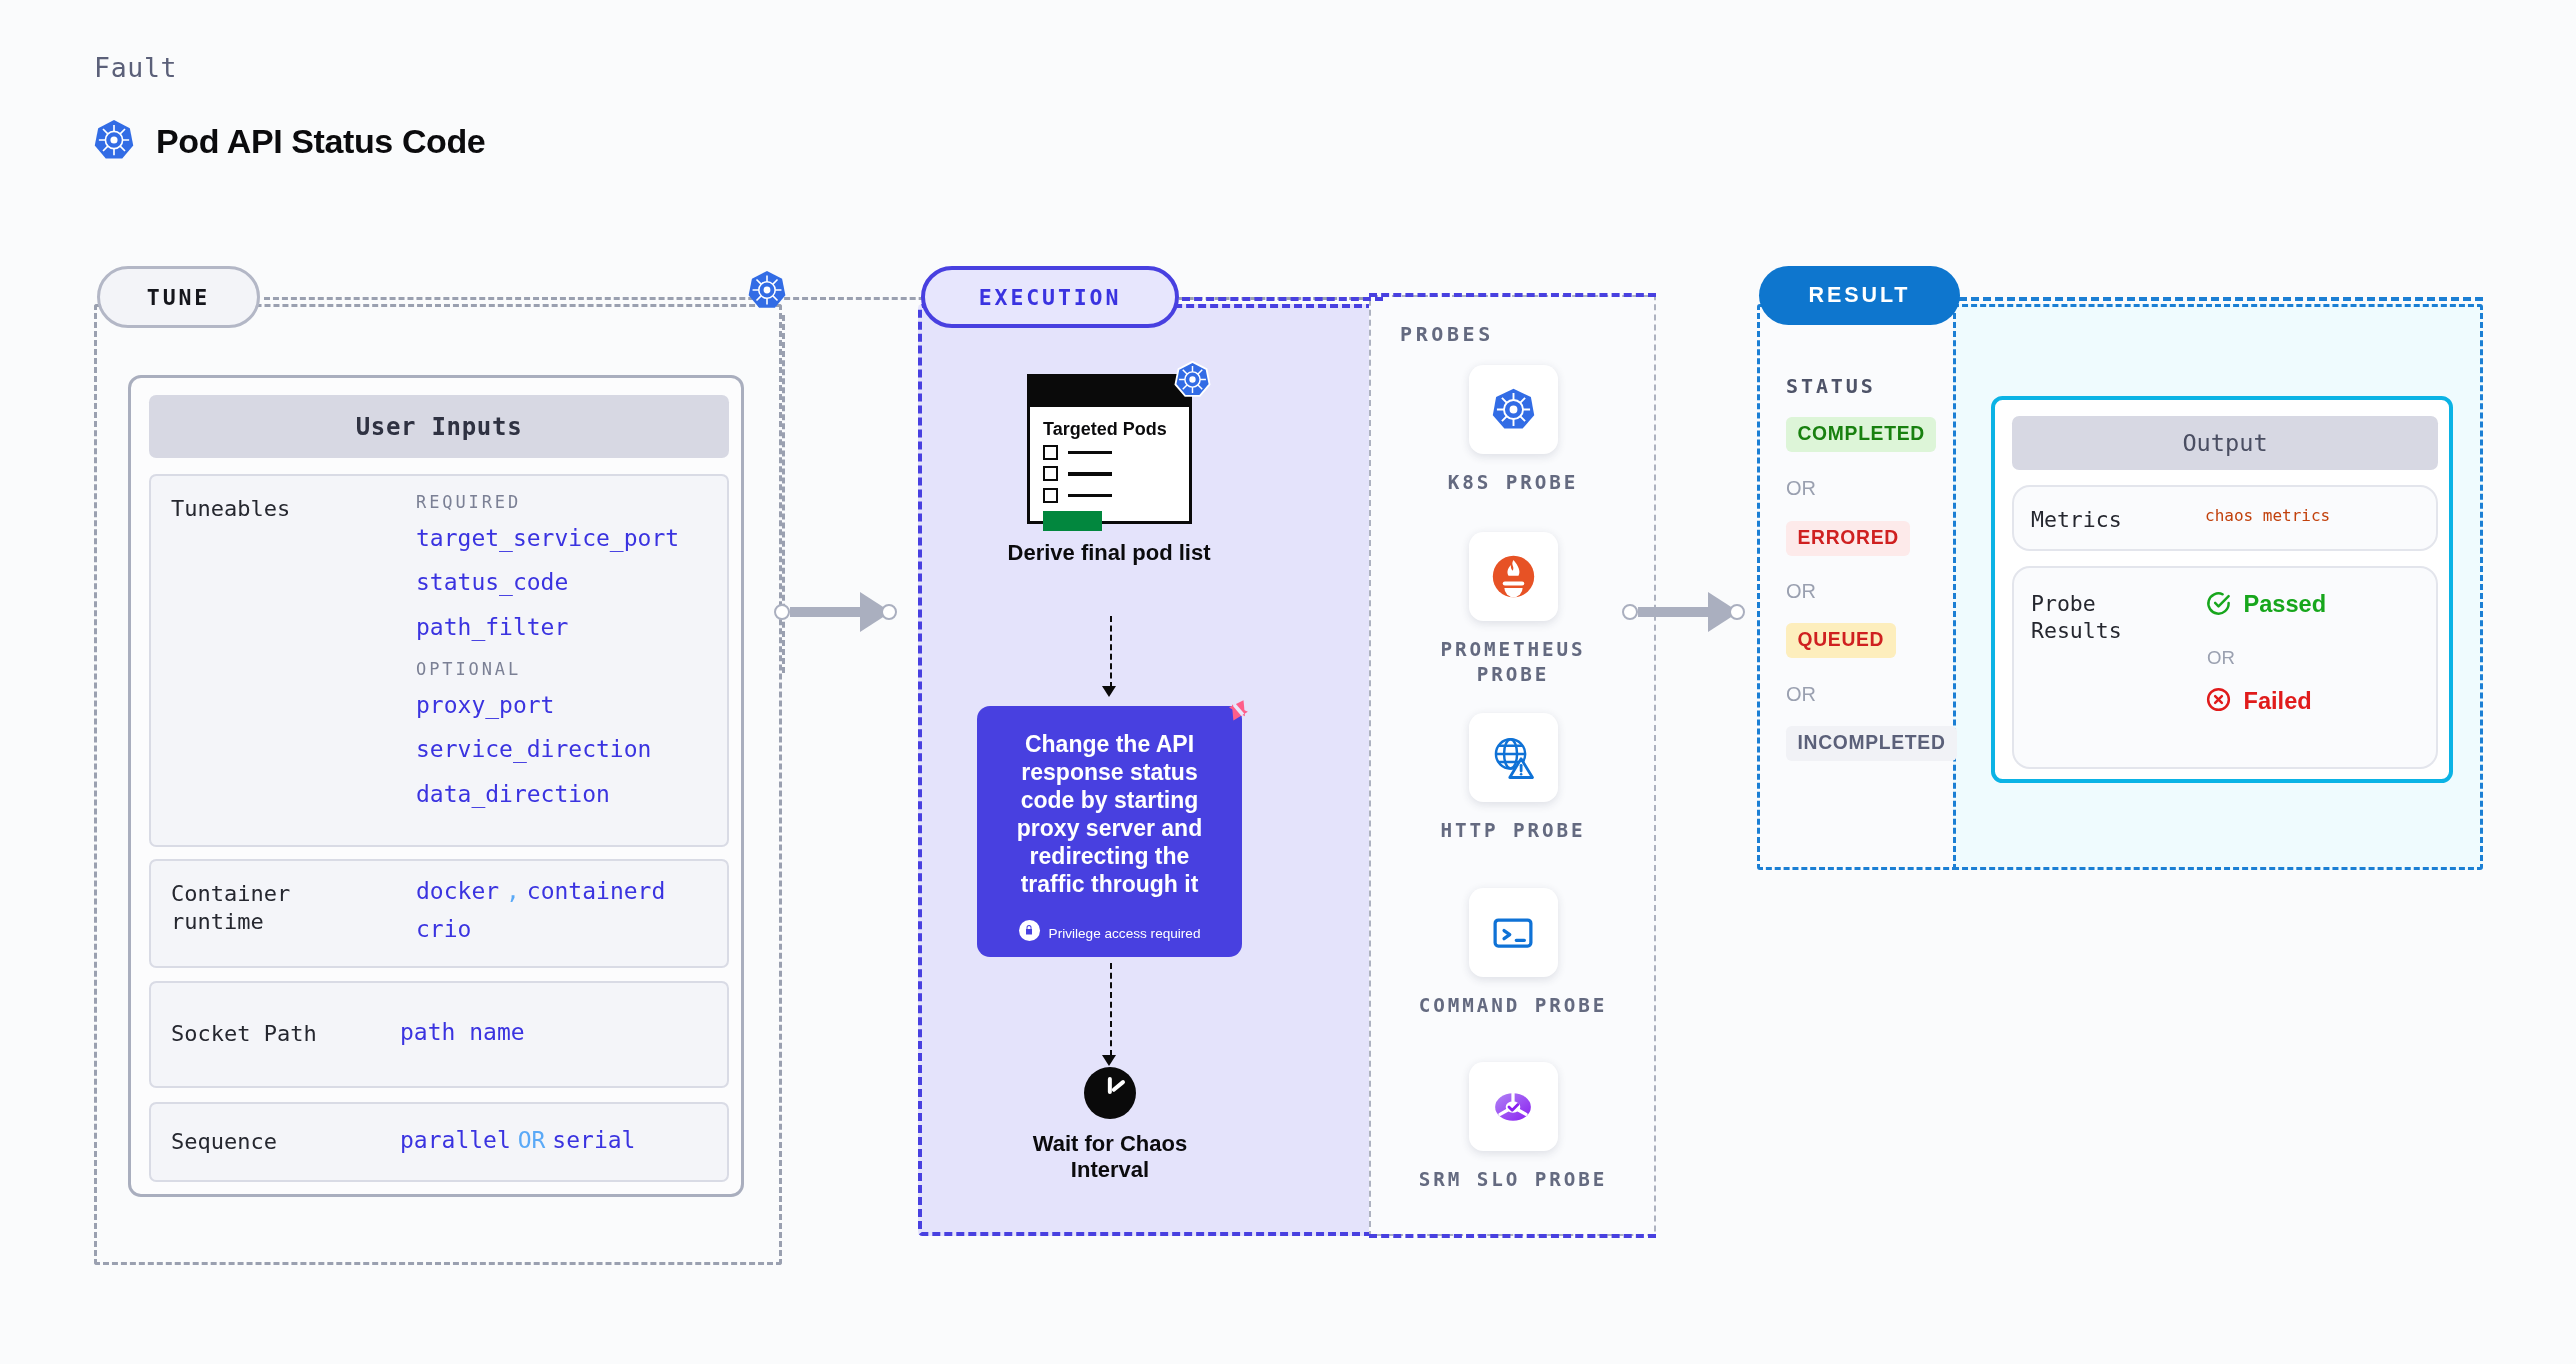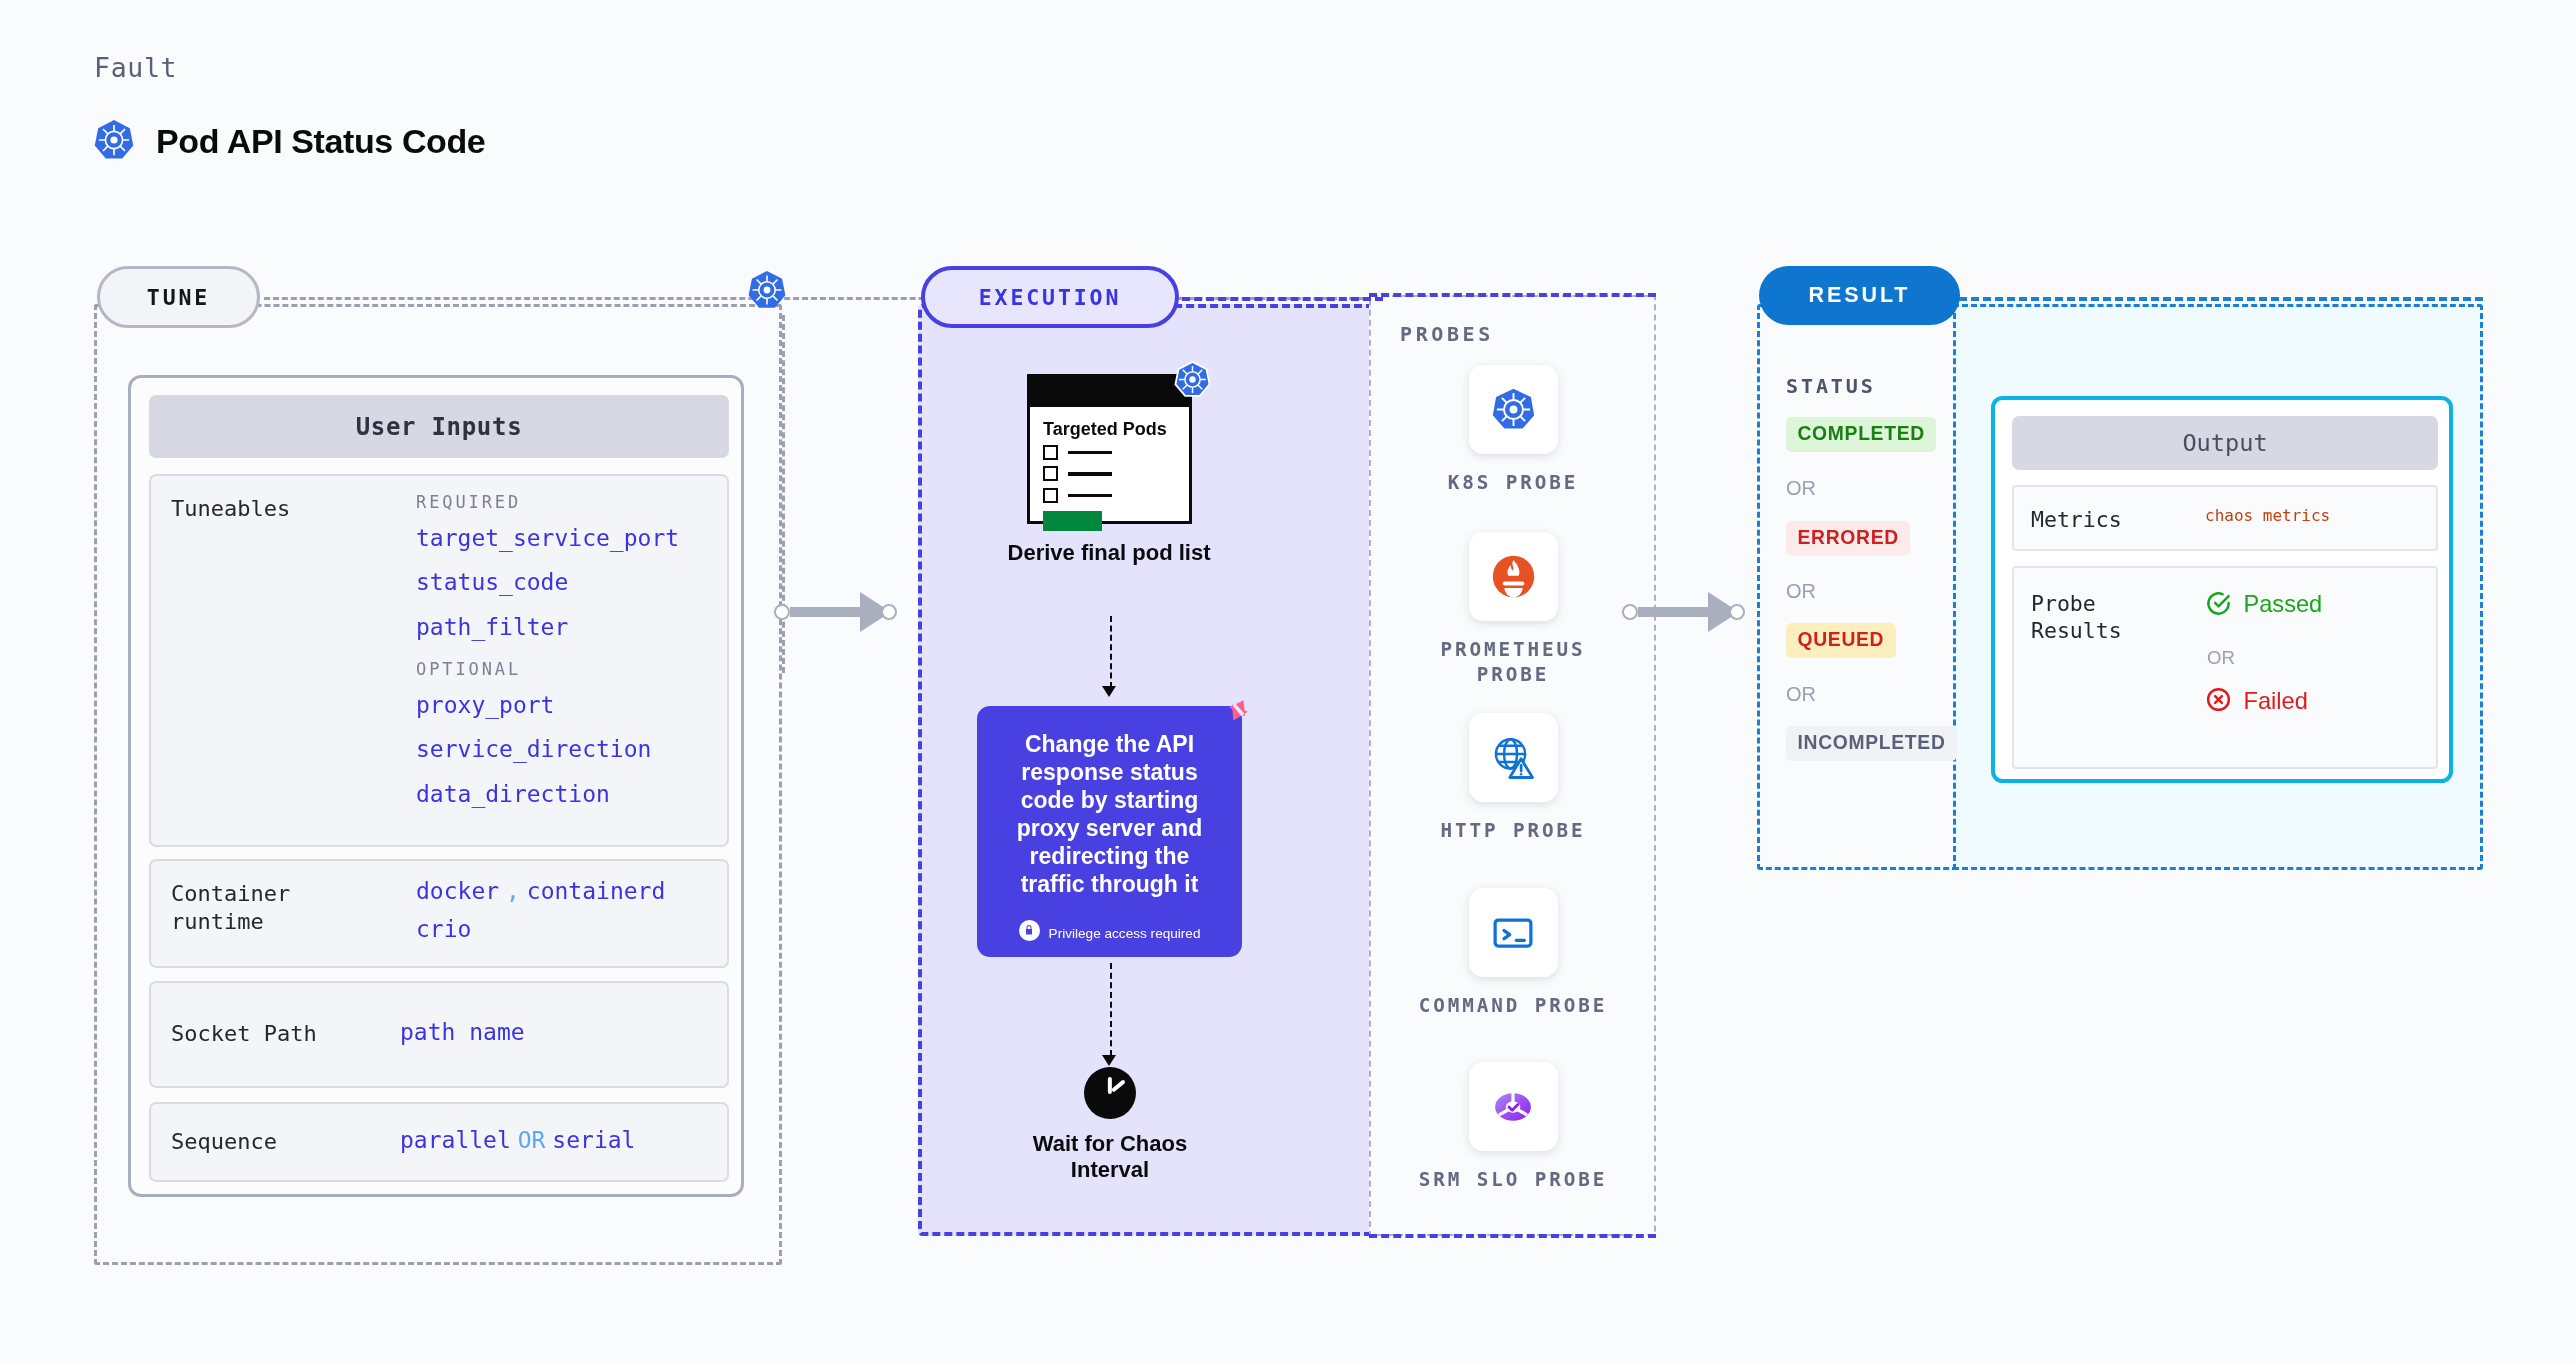--- a/index.html
+++ b/index.html
@@ -131,25 +131,25 @@
     font-family: "Liberation Sans", sans-serif; }
 
   #result-out-panel { left: 1953px; top: 304px; width: 530px; height: 566px;
     border: 3.6px dashed #1b7fd4; border-radius: 2.9px; background: #effbfe; }
   #output-card { position: absolute; left: 1991px; top: 396px; width: 462px; height: 387px;
     background: #fff; border: 4.3px solid #0bb3e5; border-radius: 11.5px; }
   #output-header { position: absolute; left: 17px; top: 15.8px; width: 426px; height: 54px;
     background: #d7d8e3; border-radius: 7.2px; display: flex; align-items: center;
     justify-content: center; font-size: 23.6px; color: #4a4e62; }
   .out-row { position: absolute; left: 17px; width: 426px; background: #fafbfd;
-    border: 2.1px solid #e3e5ec; border-radius: 4px; }
+    border: 2.1px solid #e3e5ec; border-radius: 18px; }
   .out-label { position: absolute; left: 17px; top: 17px; font-size: 21.5px; color: #25272f; line-height: 1.3; }
   .out-val { position: absolute; left: 191px; top: 17px; font-size: 16px; color: #c2410c; }
   .pf-row { position: absolute; left: 191px; display: flex; align-items: center; gap: 11.5px; }
-  .pf-text { font-family: "Liberation Sans", sans-serif; font-size: 23.6px; font-weight: 400; }
+  .pf-text { font-family: "Liberation Sans", sans-serif; font-size: 23.6px; font-weight: 700; }
   .pf-or { position: absolute; left: 193px; font-size: 18.6px; color: #9aa0b0;
     font-family: "Liberation Sans", sans-serif; }
 
   
   .conn { position: absolute; display: flex; align-items: center; z-index: 7; }
   .conn-dot { width: 15.8px; height: 15.8px; border-radius: 50%; background: #fff;
     border: 2.9px solid #aaafbf; flex: none; }
   .conn-bar { height: 10px; background: #aaafbf; flex: none; }
   .conn-head { width: 0; height: 0; border-top: 20px solid transparent;
     border-bottom: 20px solid transparent; border-left: 31.5px solid #aaafbf; flex: none; margin-left: -1.4px; }

